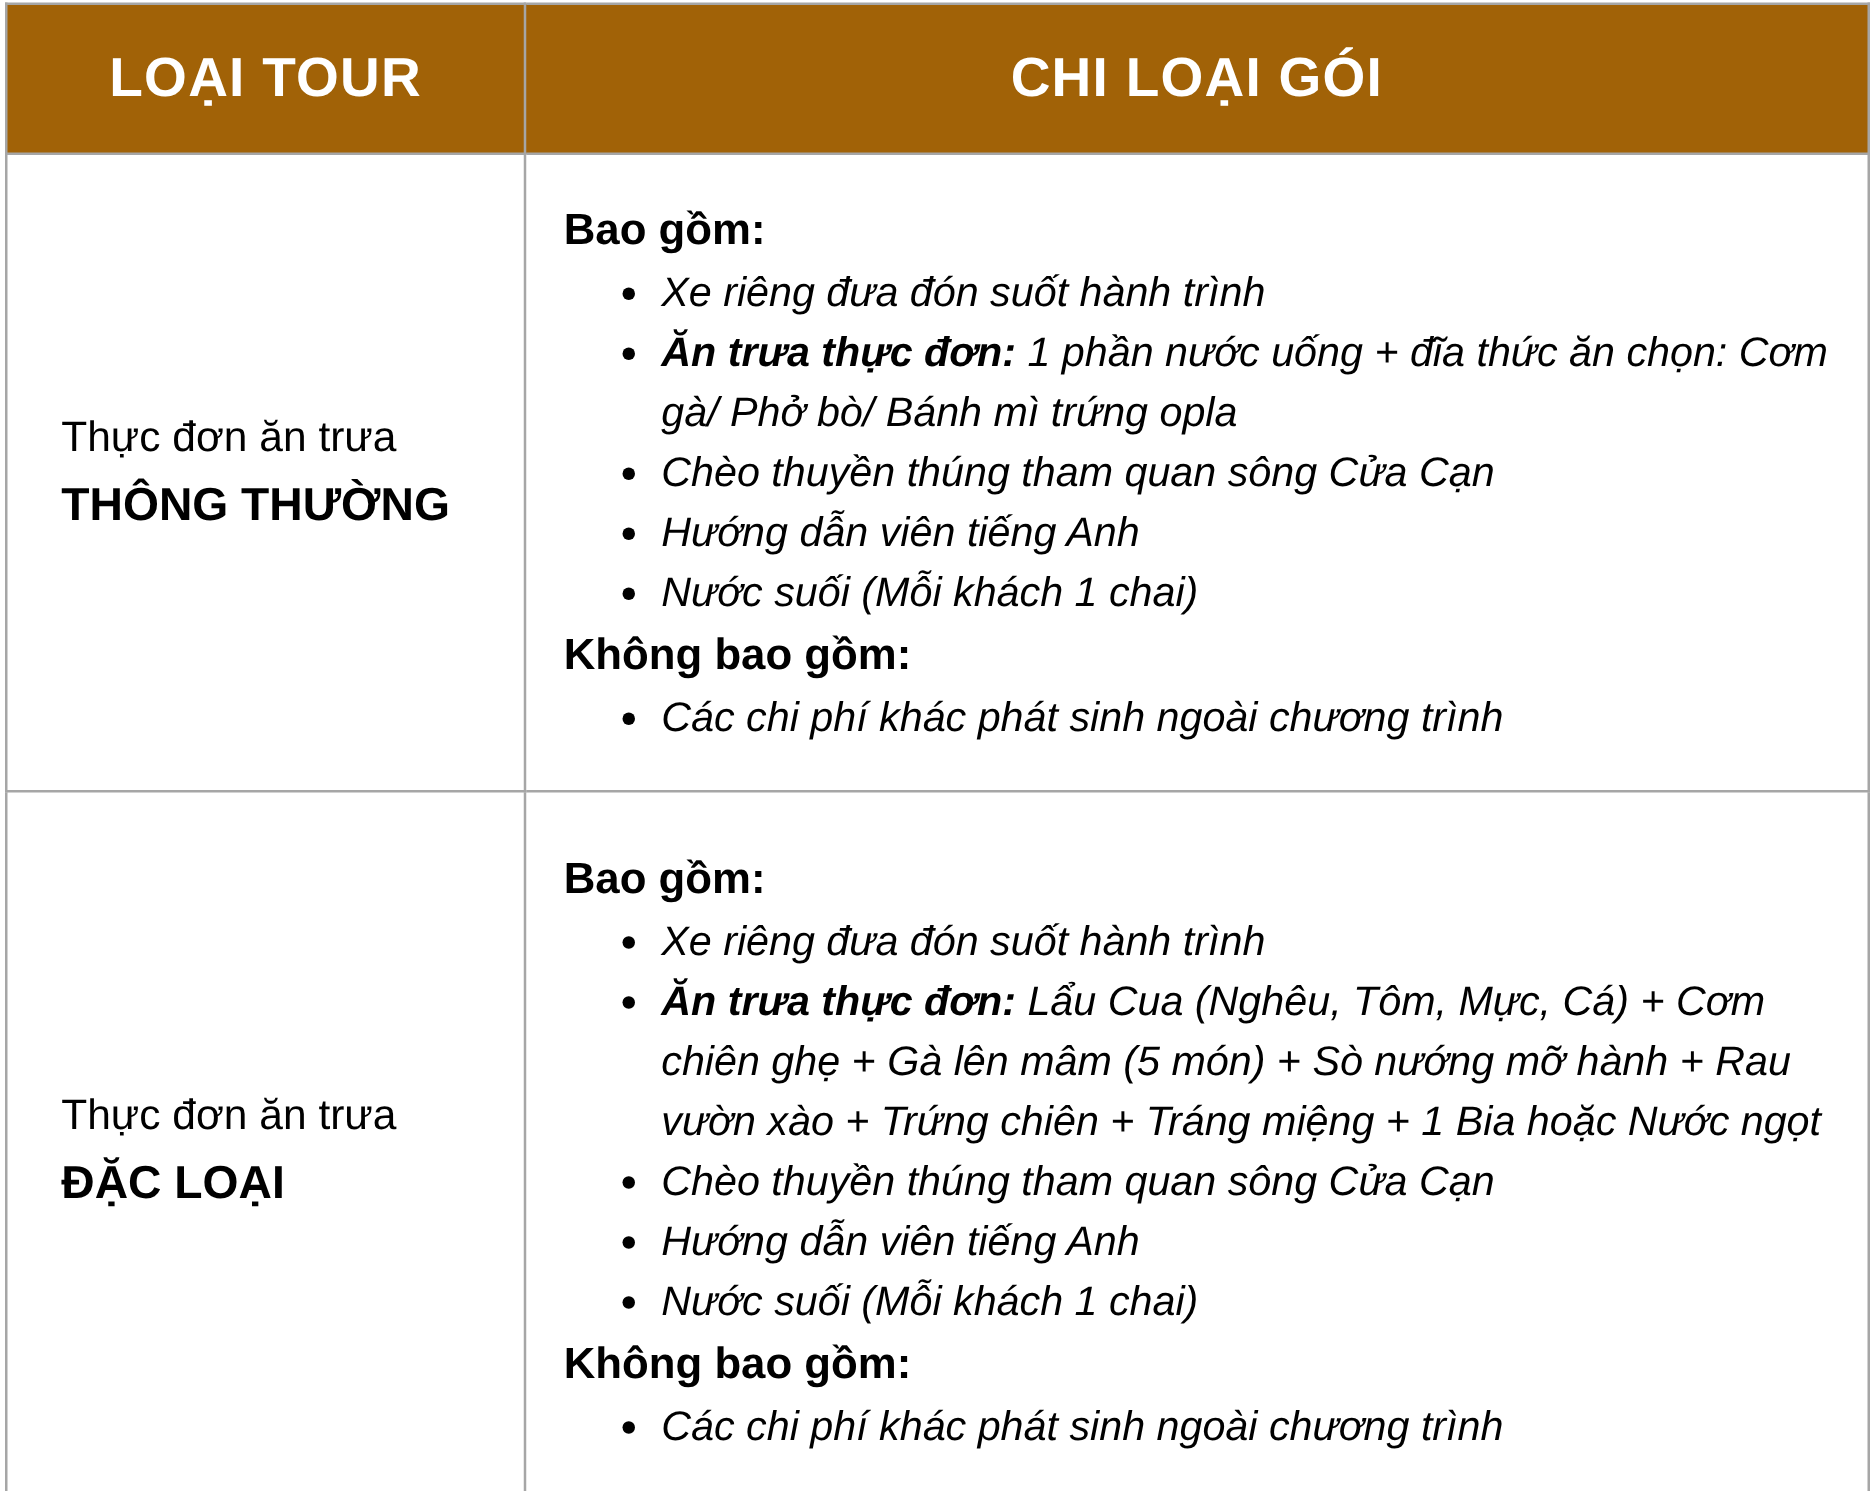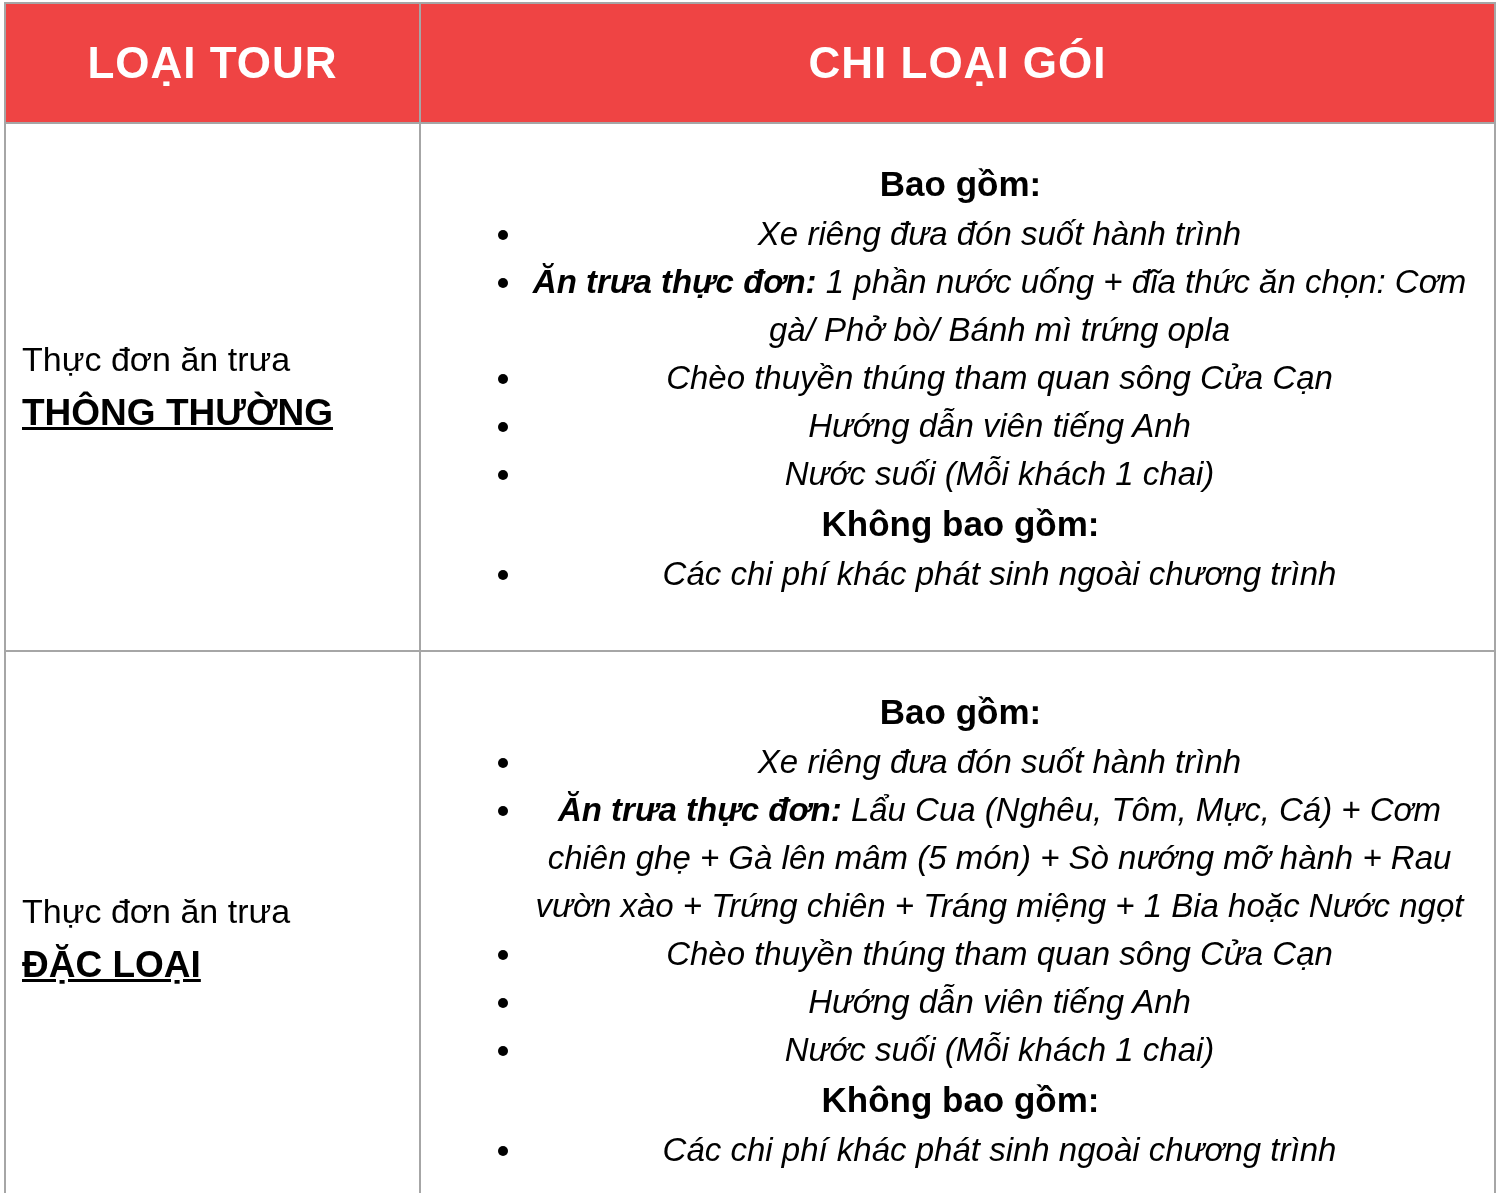--- a/index.html
+++ b/index.html
@@ -21,43 +21,42 @@
   }
   table.tour-table {
     width: 100%;
     border-collapse: collapse;
     table-layout: fixed;
   }
   th, td {
     border: 2px solid #a6a6a6;
   }
   th.head-cell {
-    background: #ef4444;
+    background: #a16207;
     color: #ffffff;
     font-size: 44px;
     font-weight: bold;
     letter-spacing: 1px;
     height: 120px;
     text-align: center;
     vertical-align: middle;
   }
   td.tour-cell {
     vertical-align: middle;
-    padding-left: 16px;
+    padding-left: 43px;
     font-size: 34px;
     line-height: 1.5;
   }
   .tour-line1 { font-weight: normal; }
-  .tour-line2 { font-weight: bold; font-size: 37px; margin-top: 0; text-decoration: underline; }
+  .tour-line2 { font-weight: bold; font-size: 37px; margin-top: 0; }
   td.details-cell {
     vertical-align: middle;
-    padding: 34px 24px 52px 30px;
+    padding: 34px 24px 34px 30px;
     font-size: 33px;
     line-height: 48px;
-    text-align: center;
   }
   tr.row-regular td { height: 488px; }
   tr.row-special td { height: 575px; }
   .sec-heading {
     margin: 0;
     font-weight: bold;
     font-size: 35px;
     line-height: 52px;
   }
   ul.pkg-list {

